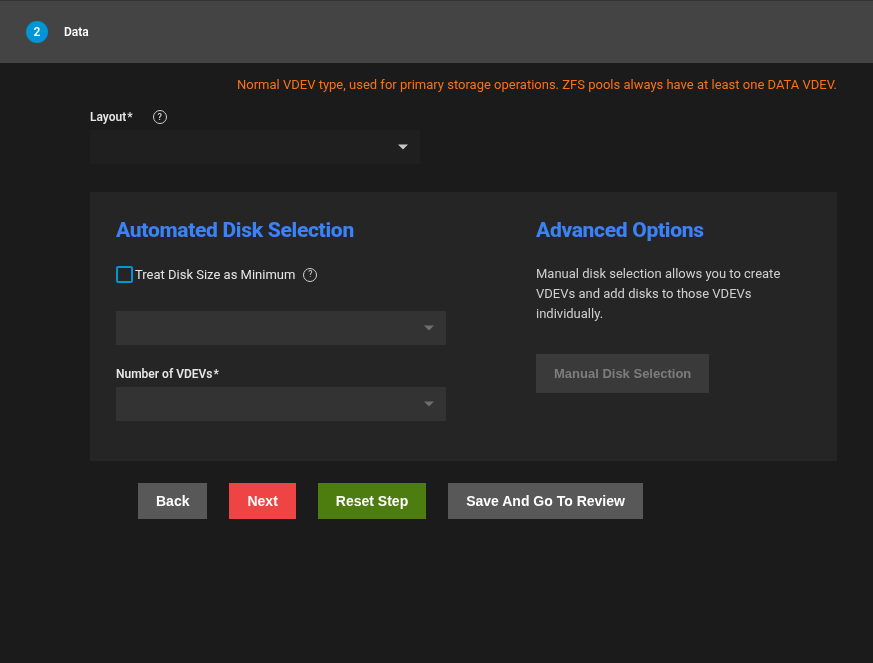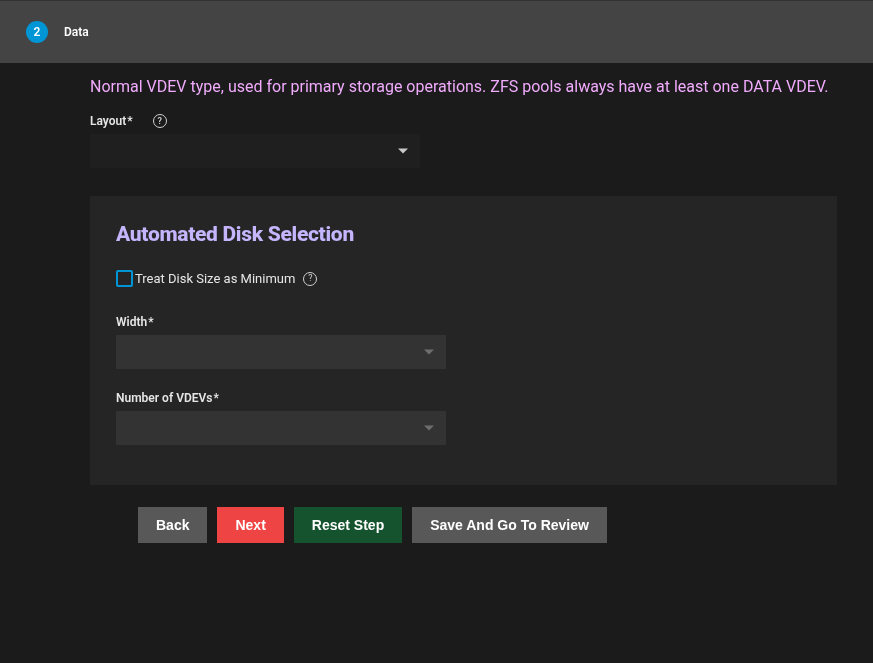--- a/index.html
+++ b/index.html
@@ -34,24 +34,25 @@
 }
 .step-title {
   color: #fff;
   font-size: 12px;
   font-weight: 600;
 }
 .content {
   padding: 0 36px 0 90px;
 }
 .vdev-desc {
-  color: #f0abfc;
-  font-size: 16px;
+  color: #f97316;
+  font-size: 13px;
   margin-top: 14px;
   margin-bottom: 18px;
+  text-align: right;
 }
 .field-group {
   margin-bottom: 22px;
 }
 .field-label {
   font-size: 12px;
   font-weight: 600;
   color: #e6e6e6;
   display: flex;
   align-items: center;
@@ -99,21 +100,21 @@
   padding: 26px 26px 32px 26px;
   display: flex;
   gap: 60px;
   margin-top: 28px;
 }
 .panel-col { flex: 1 1 0; }
 .panel-col.left { flex: 0 0 360px; }
 .section-title {
   font-size: 21px;
   font-weight: 800;
-  color: #c4b5fd;
+  color: #3b82f6;
   letter-spacing: -0.3px;
   margin-bottom: 22px;
 }
 .checkbox-row {
   display: flex;
   align-items: center;
   gap: 2px;
   margin: 24px 0 28px 0;
 }
 .checkbox {
@@ -141,35 +142,35 @@
   background: #3a3a3a;
   color: #7d7d7d;
   border: none;
   padding: 12px 18px;
   font-size: 13px;
   font-weight: 700;
   cursor: not-allowed;
 }
 .button-bar {
   display: flex;
-  gap: 10px;
+  gap: 22px;
   margin-top: 22px;
   padding-left: 48px;
 }
 .btn {
   border: none;
   padding: 10px 18px;
   font-size: 14px;
   font-weight: 700;
   color: #fff;
   cursor: pointer;
 }
 .btn-grey { background: #585858; }
 .btn-blue { background: #ef4444; }
-.btn-red  { background: #14532d; }
+.btn-red  { background: #4d7c0f; }
 </style>
 </head>
 <body>
 
 <div class="step-header">
   <div class="step-badge">2</div>
   <div class="step-title">Data</div>
 </div>
 
 <div class="content">
@@ -195,40 +196,42 @@
 
       <div class="checkbox-row">
         <div class="checkbox"></div>
         <div class="checkbox-label">
           <span>Treat Disk Size as Minimum</span>
           <span class="help-icon">?</span>
         </div>
       </div>
 
       <div class="field-group">
-        <div class="field-label">
-          <span><span>Width</span><span class="req">*</span></span>
-        </div>
         <div class="select disabled">
           <span></span>
           <span class="select-caret"></span>
         </div>
       </div>
 
       <div class="field-group" style="margin-bottom:8px">
         <div class="field-label">
           <span><span>Number of VDEVs</span><span class="req">*</span></span>
         </div>
         <div class="select disabled">
           <span></span>
           <span class="select-caret"></span>
         </div>
       </div>
     </div>
 
+    <div class="panel-col">
+      <div class="section-title">Advanced Options</div>
+      <div class="adv-desc">Manual disk selection allows you to create VDEVs and add disks to those VDEVs individually.</div>
+      <button class="btn-manual">Manual Disk Selection</button>
+    </div>
 
   </div>
 
   <div class="button-bar">
     <button class="btn btn-grey">Back</button>
     <button class="btn btn-blue">Next</button>
     <button class="btn btn-red">Reset Step</button>
     <button class="btn btn-grey">Save And Go To Review</button>
   </div>
 

